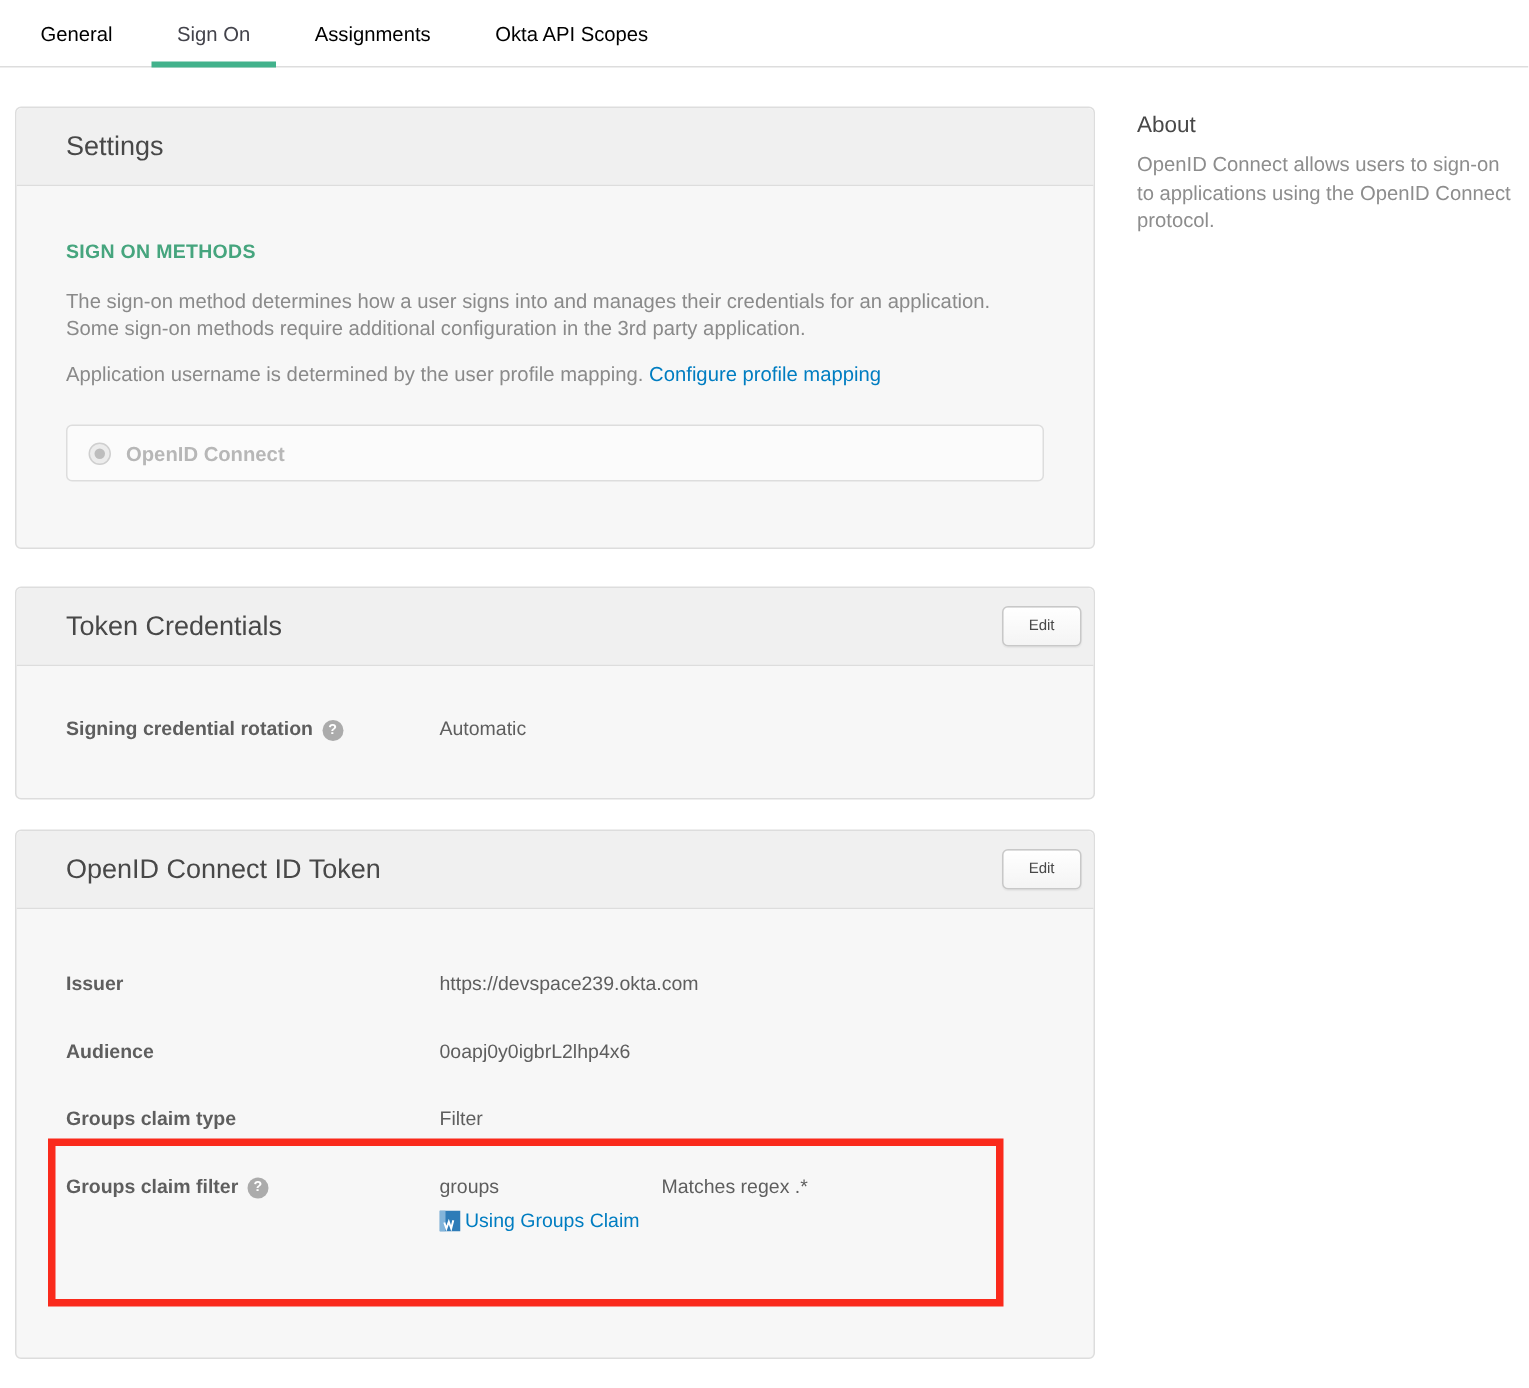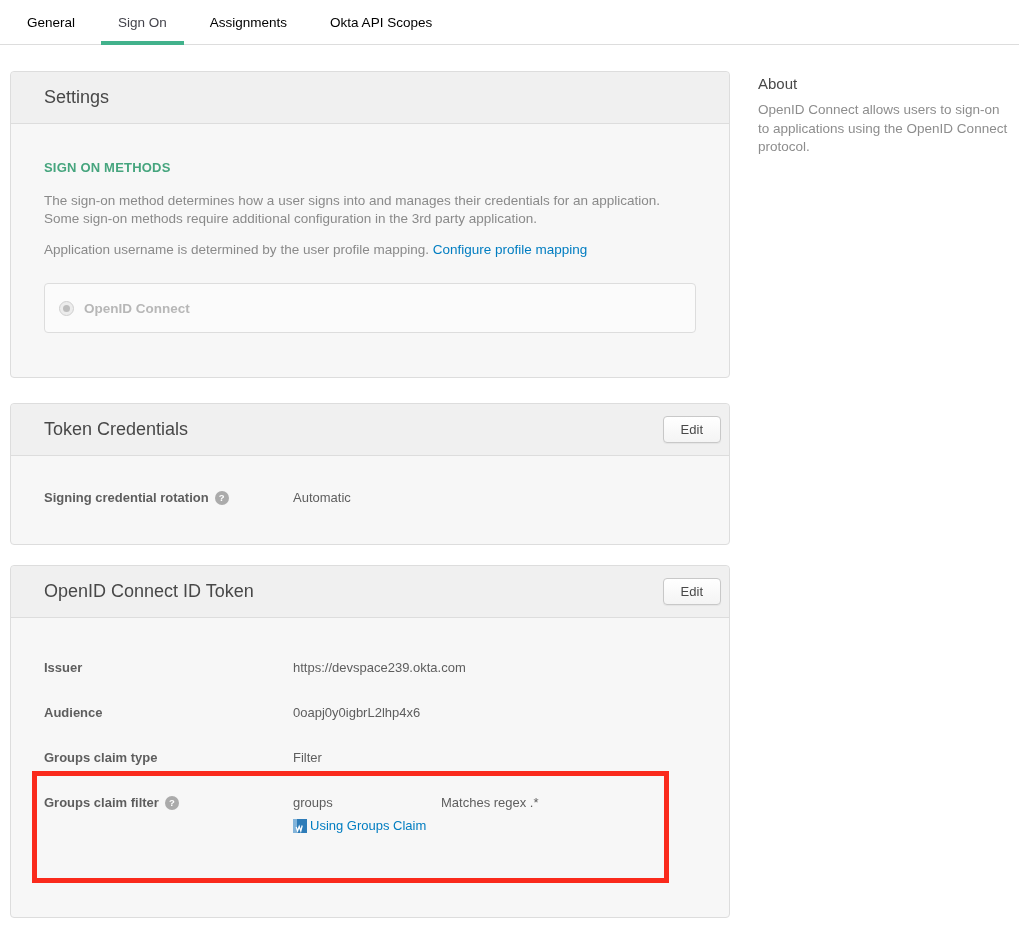--- a/index.html
+++ b/index.html
@@ -37,34 +37,34 @@
   }
   .panel-hd {
     background:#f0f0f0; border-bottom:1px solid #ddd;
     border-radius:4px 4px 0 0;
     display:flex; align-items:center; justify-content:space-between;
     padding:0 8px 0 33px; height:52px;
   }
   .panel-hd.tall { height:52px; }
   .panel-hd h2 { font-size:18px; font-weight:normal; color:#484848; }
   .btn {
-    height:27px; padding:0 17px; font-size:13px; color:#484848;
+    height:27px; padding:0 17px; font-size:10px; color:#484848;
     background:linear-gradient(#fff,#f4f4f4); border:1px solid #c8c8c8;
     border-radius:4px; cursor:pointer; box-shadow:0 1px 1px rgba(0,0,0,.05);
     font-family:"Liberation Sans", sans-serif;
   }
   .panel-bd { padding:36px 33px 44px; }
   .green-hd { font-size:13px; font-weight:bold; letter-spacing:.2px; color:var(--heading-green,#46a57e); }
   .muted { font-size:13.5px; line-height:18px; color:#8a8a8a; max-width:648px; }
   .p1 { margin-top:17px; }
   .p2 { margin-top:13px; }
   a.lnk { color:var(--link-blue,#007dc1); text-decoration:none; cursor:pointer; }
   
   .method-box {
-    margin-top:24px; height:50px; border:1px solid #ddd; border-radius:4px;
+    margin-top:24px; height:38px; border:1px solid #ddd; border-radius:4px;
     background:#fbfbfb; display:flex; align-items:center; padding:0 14px;
   }
   .radio {
     width:15px; height:15px; border-radius:50%; background:#ececec;
     border:1px solid #cfcfcf; position:relative; flex:none;
   }
   .radio::after {
     content:""; position:absolute; left:3px; top:3px; width:7px; height:7px;
     border-radius:50%; background:#bdbdbd;
   }

